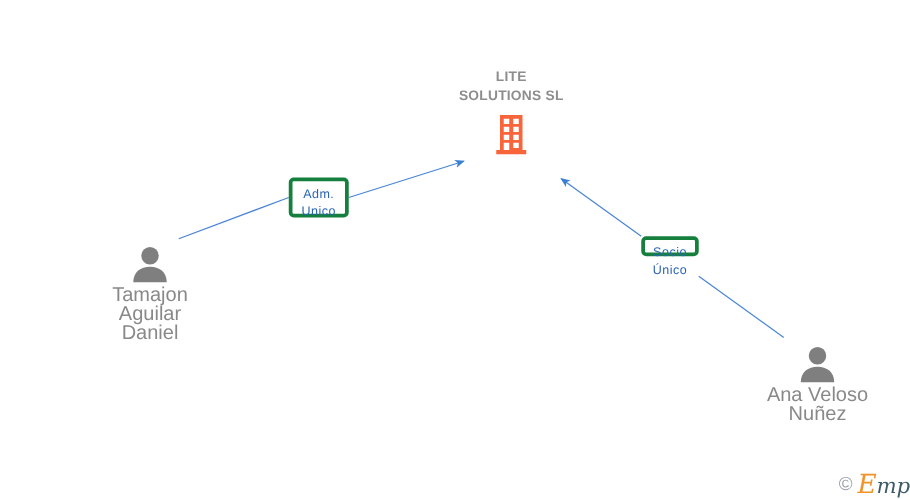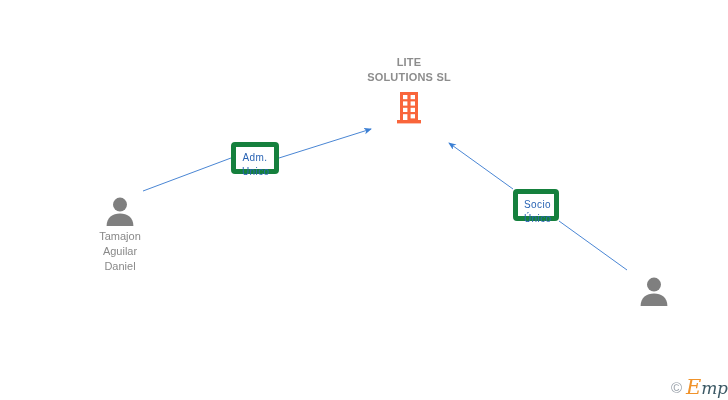--- a/index.html
+++ b/index.html
@@ -54,32 +54,32 @@
     position: absolute;
     width: 140px;
     text-align: center;
   }
   .person-icon {
     display: block;
     margin: 0 auto;
   }
   .person-name {
     margin-top: 3px;
-    font-size: 11px;
+    font-size: 16px;
     color: #898989;
     line-height: 15px;
     white-space: pre-line;
   }
 
   
   .rel-label {
     position: absolute;
     box-sizing: border-box;
     background: #ffffff;
-    border: 5px solid #15803d;
+    border: 3px solid #15803d;
     border-radius: 4px;
     color: #2a64b4;
     font-size: 10px;
     line-height: 14px;
     text-align: center;
     padding: 4px 6px 4px 6px;
     white-space: pre-line;
     letter-spacing: 0.4px;
   }
 
@@ -160,26 +160,28 @@
     <div class="person-name">Tamajon
 Aguilar
 Daniel</div>
   </div>
 
   <div class="person-node" style="left:563px; top:276px;">
     <svg class="person-icon" width="32" height="30" viewBox="0 0 32 30" xmlns="http://www.w3.org/2000/svg">
       <circle cx="16" cy="8.6" r="7" fill="#7f7f7f"></circle>
       <path d="M2.6,30 C2.6,21.4 8.6,17.4 16,17.4 C23.4,17.4 29.4,21.4 29.4,30 Z" fill="#7f7f7f"></path>
     </svg>
+    <div class="person-name">Ana Veloso
+Nuñez</div>
   </div>
 
   <div class="rel-label" style="left:210px; top:142px; width:48px; height:32px;">Adm.
 Unico</div>
 
-  <div class="rel-label" style="left:492px; top:189px; width:46px; height:32px;">Socio
+  <div class="rel-label" style="left:492px; top:189px; width:46px; height:16px;">Socio
 Único</div>
 
   <div class="watermark" style="left:650px; top:377px;">
     <span class="wm-copy">©</span>
     <span class="wm-brand"><span class="cap">E</span><span>mpresia</span></span>
   </div>
 
 </div>
 
 </body></html>

